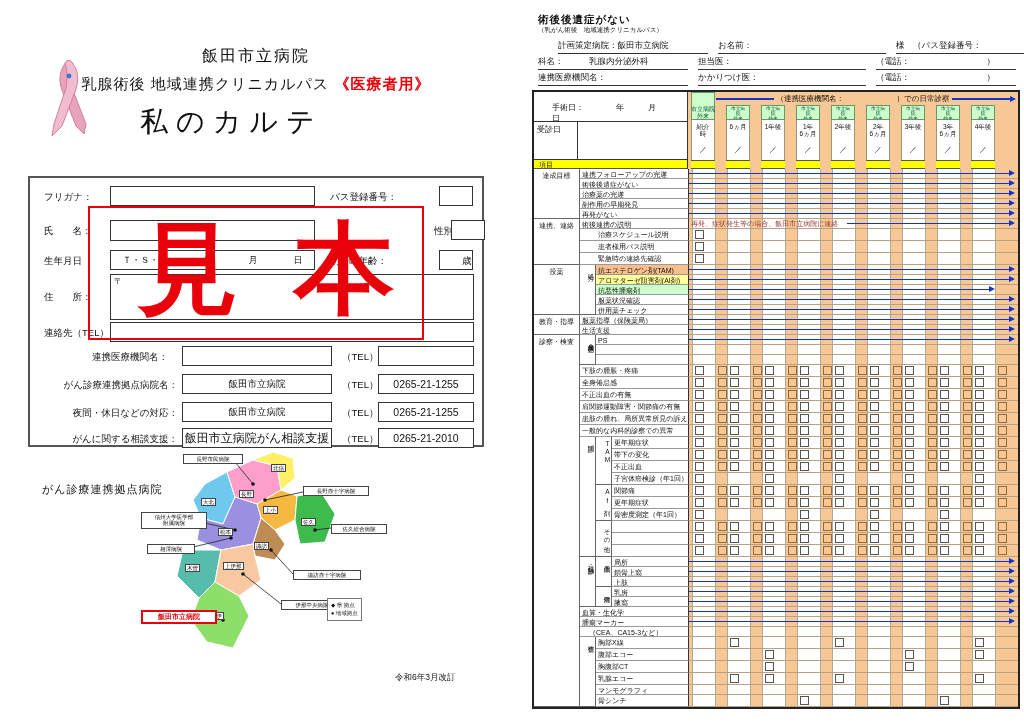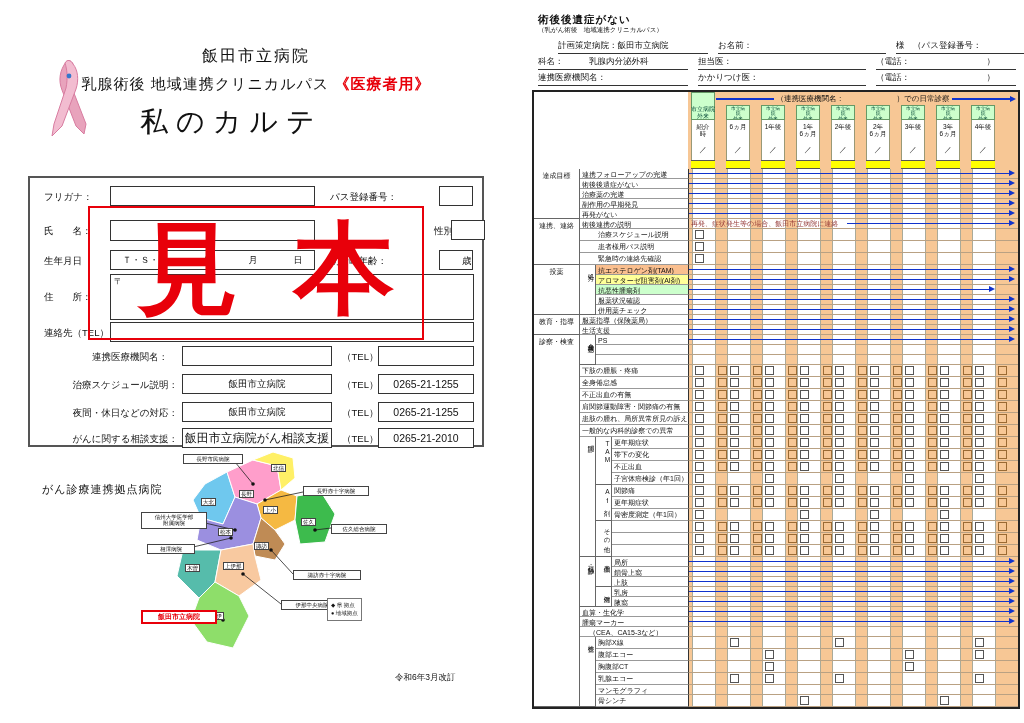--- a/index.html
+++ b/index.html
@@ -126,21 +126,21 @@
     </div>
 
     <span class="flabel" style="left:14px;top:149px;">連絡先（TEL）</span>
     <div class="fbox" style="left:80px;top:144px;width:364px;height:20px;"></div>
 
     <span class="flabel" style="left:62px;top:173px;">連携医療機関名：</span>
     <div class="fbox" style="left:152px;top:168px;width:150px;height:20px;"></div>
     <span class="flabel" style="left:312px;top:173px;">（TEL）</span>
     <div class="fbox" style="left:348px;top:168px;width:96px;height:20px;"></div>
 
-    <span class="flabel" style="left:0;top:201px;width:148px;text-align:right;">治療スケジュール説明：</span>
+    <span class="flabel" style="left:0;top:201px;width:148px;text-align:right;">がん診療連携拠点病院名：</span>
     <div class="fbox" style="left:152px;top:196px;width:150px;height:20px;line-height:18px;">飯田市立病院</div>
     <span class="flabel" style="left:312px;top:201px;">（TEL）</span>
     <div class="fbox" style="left:348px;top:196px;width:96px;height:20px;font-size:10.5px;line-height:18px;">0265-21-1255</div>
 
     <span class="flabel" style="left:0;top:229px;width:148px;text-align:right;">夜間・休日などの対応：</span>
     <div class="fbox" style="left:152px;top:224px;width:150px;height:20px;line-height:18px;">飯田市立病院</div>
     <span class="flabel" style="left:312px;top:229px;">（TEL）</span>
     <div class="fbox" style="left:348px;top:224px;width:96px;height:20px;font-size:10.5px;line-height:18px;">0265-21-1255</div>
 
     <span class="flabel" style="left:0;top:255px;width:148px;text-align:right;">がんに関する相談支援：</span>
@@ -225,20 +225,27 @@
     <span class="seg c3">（電話：　　　　　　　　　）</span>
   </div>
   <div class="abs hline-row" style="top:72px;">
     <span class="seg c1">連携医療機関名：</span>
     <span class="seg c2">かかりつけ医：</span>
     <span class="seg c3">（電話：　　　　　　　　　）</span>
   </div>
 
   <div class="abs" id="care-table">
     <div id="thead">
+      <div id="thead-left">
+        <div id="surgery-cell">手術日：　　　　年　　　月　　　日</div>
+        <div id="visit-row">
+          <div id="visit-label">受診日</div>
+        </div>
+        <div id="item-band-left">項目</div>
+      </div>
       <div id="thead-panel">
         <div id="green-tall"></div>
         <div id="band">
           <span class="bline-h"></span>
           <span id="band-text">（連携医療機関名：　　　　　　　）での日常診察</span>
           <span class="bline-h"></span>
           <span class="ahead-h"></span>
         </div>
       <div class="hcol-strip" style="left: 3px;"></div>
           <div class="mini in" style="left: 3px; top: 14px; border: none; background: none;">市立病院

